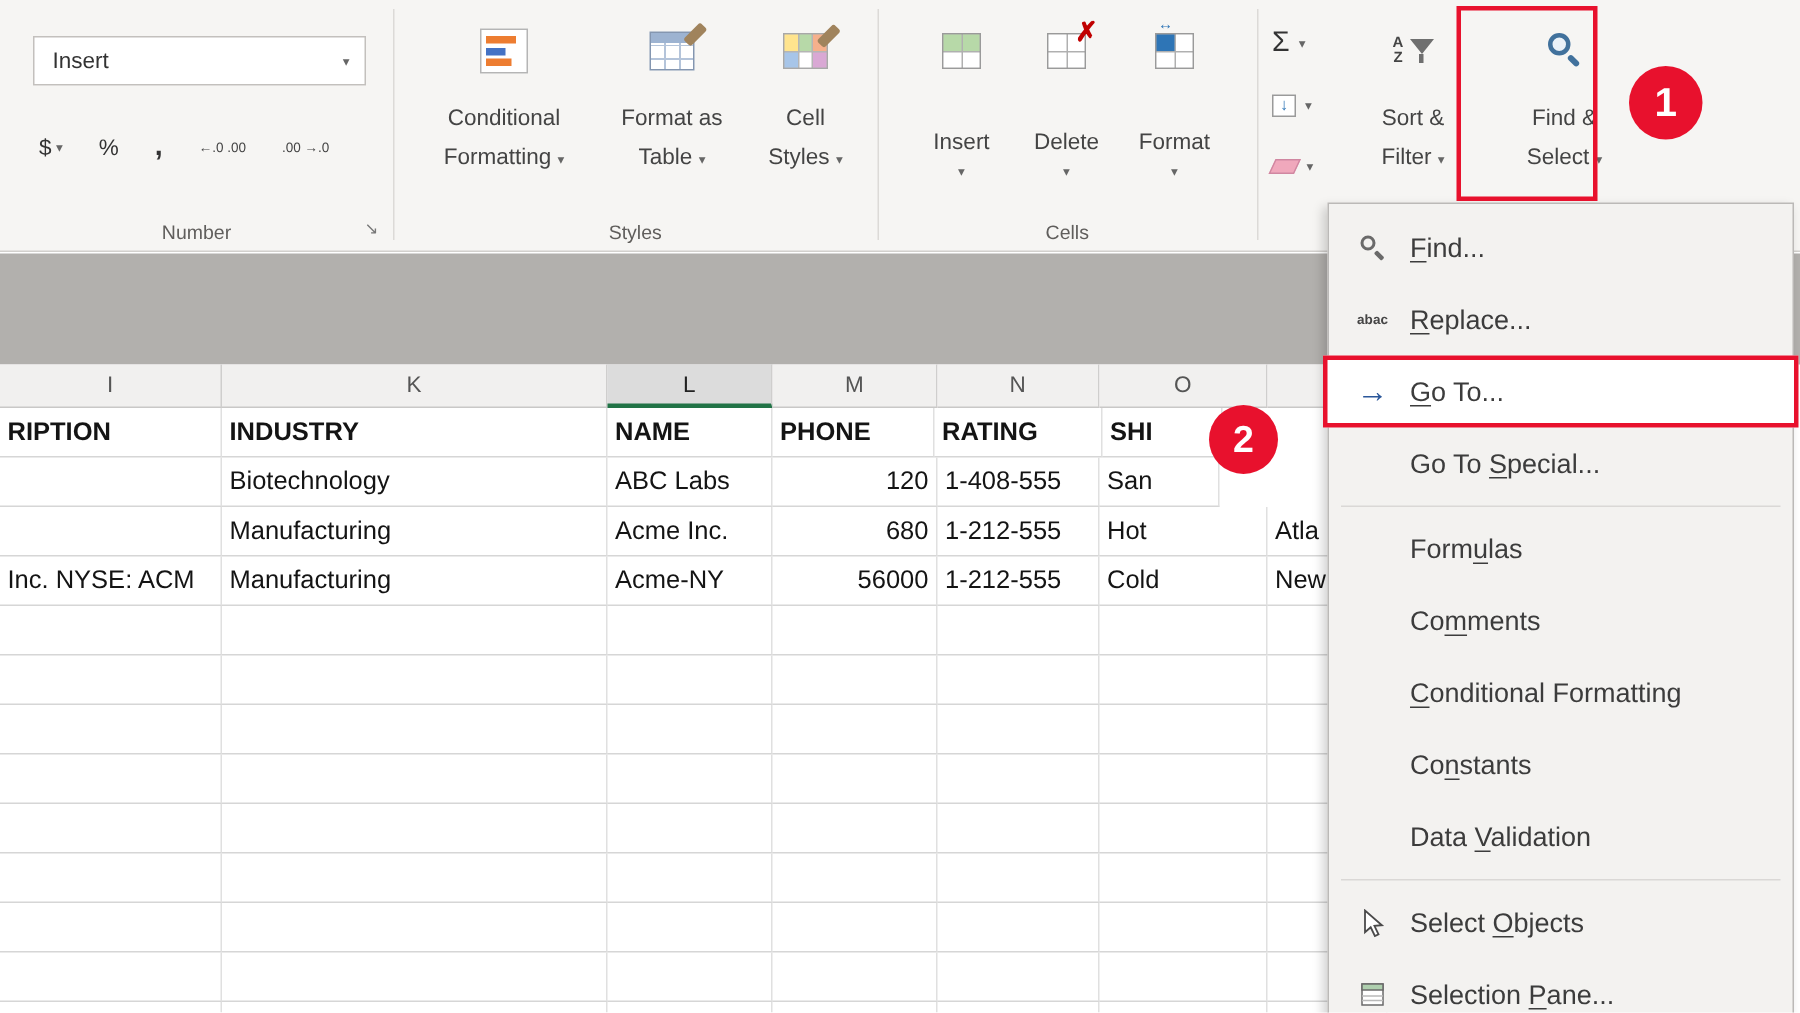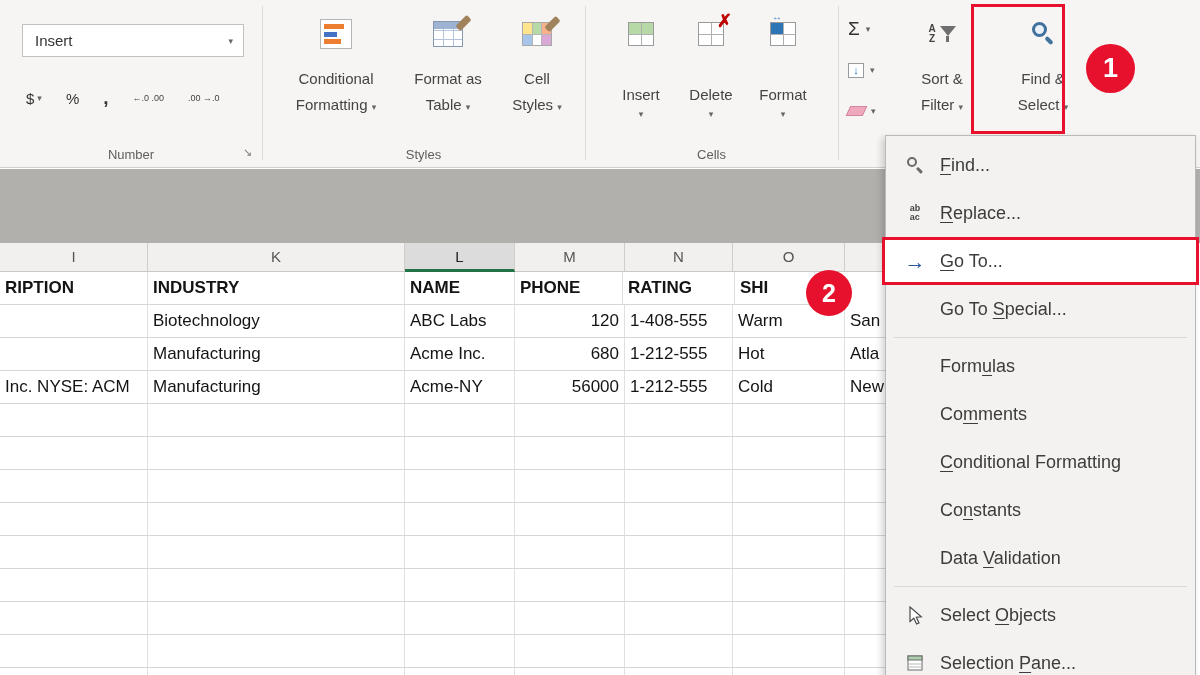--- a/index.html
+++ b/index.html
@@ -91,21 +91,21 @@
   .menu-item { display: flex; align-items: center; height: 48px; padding: 0 10px 0 12px; font-size: 18px; color: #3c3c3c; cursor: default; }
   .mi-icon { width: 34px; flex: 0 0 34px; display: flex; justify-content: center; align-items: center; }
   .mi-label { margin-left: 8px; white-space: nowrap; }
   .mi-label u { text-underline-offset: 3px; }
   .menu-item.hl { background: #fff; border: 3px solid #e8112d; margin: 0 -4px; position: relative; z-index: 2; padding-left: 13px; }
   .menu-sep { height: 1px; background: #dad8d6; margin: 4px 8px; }
 
   .ic-search { position: relative; width: 17px; height: 17px; display: inline-block; }
   .ic-search .lens { position: absolute; left: 0; top: 0; width: 10px; height: 10px; border: 2px solid #6a6a6a; border-radius: 50%; }
   .ic-search .handle { position: absolute; left: 11px; top: 10px; width: 2.5px; height: 7px; background: #6a6a6a; transform: rotate(-45deg); border-radius: 1px; }
-  .ic-replace { display: flex; flex-direction: column; font-size: 9px; line-height: 9px; color: #444; font-weight: bold; }
+  .ic-replace { display: flex; flex-direction: row; font-size: 9px; line-height: 9px; color: #444; font-weight: bold; }
   .ic-goto { font-size: 21px; color: #2b579a; font-weight: bold; line-height: 1; }
 
   
   .badge { position: absolute; border-radius: 50%; background: #e8112d; color: #fff; font-weight: bold; display: flex; align-items: center; justify-content: center; z-index: 60; }
   .badge1 { left: 1086px; top: 44px; width: 49px; height: 49px; font-size: 27px; }
   .badge2 { left: 806px; top: 270px; width: 46px; height: 46px; font-size: 25px; }
   .fs-outline { position: absolute; left: 971px; top: 4px; width: 94px; height: 130px; border: 3px solid #e8112d; z-index: 45; pointer-events: none; }
 </style>
 </head>
 <body>
@@ -279,21 +279,20 @@
         <div class="cell" style="width: 108px;">PHONE</div>
         <div class="cell" style="width: 112px;">RATING</div>
         <div class="cell" style="width: 80px;">SHI</div>
       </div>
       <div class="sheet-row">
         <div class="cell" style="width: 148px;"></div>
         <div class="cell" style="width: 257px;">Biotechnology</div>
         <div class="cell" style="width: 110px;">ABC Labs</div>
         <div class="cell num" style="width: 110px;">120</div>
         <div class="cell" style="width: 108px;">1-408-555</div>
-        <div class="cell" style="width: 112px;">Warm</div>
         <div class="cell" style="width: 80px;">San</div>
       </div>
       <div class="sheet-row">
         <div class="cell" style="width: 148px;"></div>
         <div class="cell" style="width: 257px;">Manufacturing</div>
         <div class="cell" style="width: 110px;">Acme Inc.</div>
         <div class="cell num" style="width: 110px;">680</div>
         <div class="cell" style="width: 108px;">1-212-555</div>
         <div class="cell" style="width: 112px;">Hot</div>
         <div class="cell" style="width: 80px;">Atla</div>

